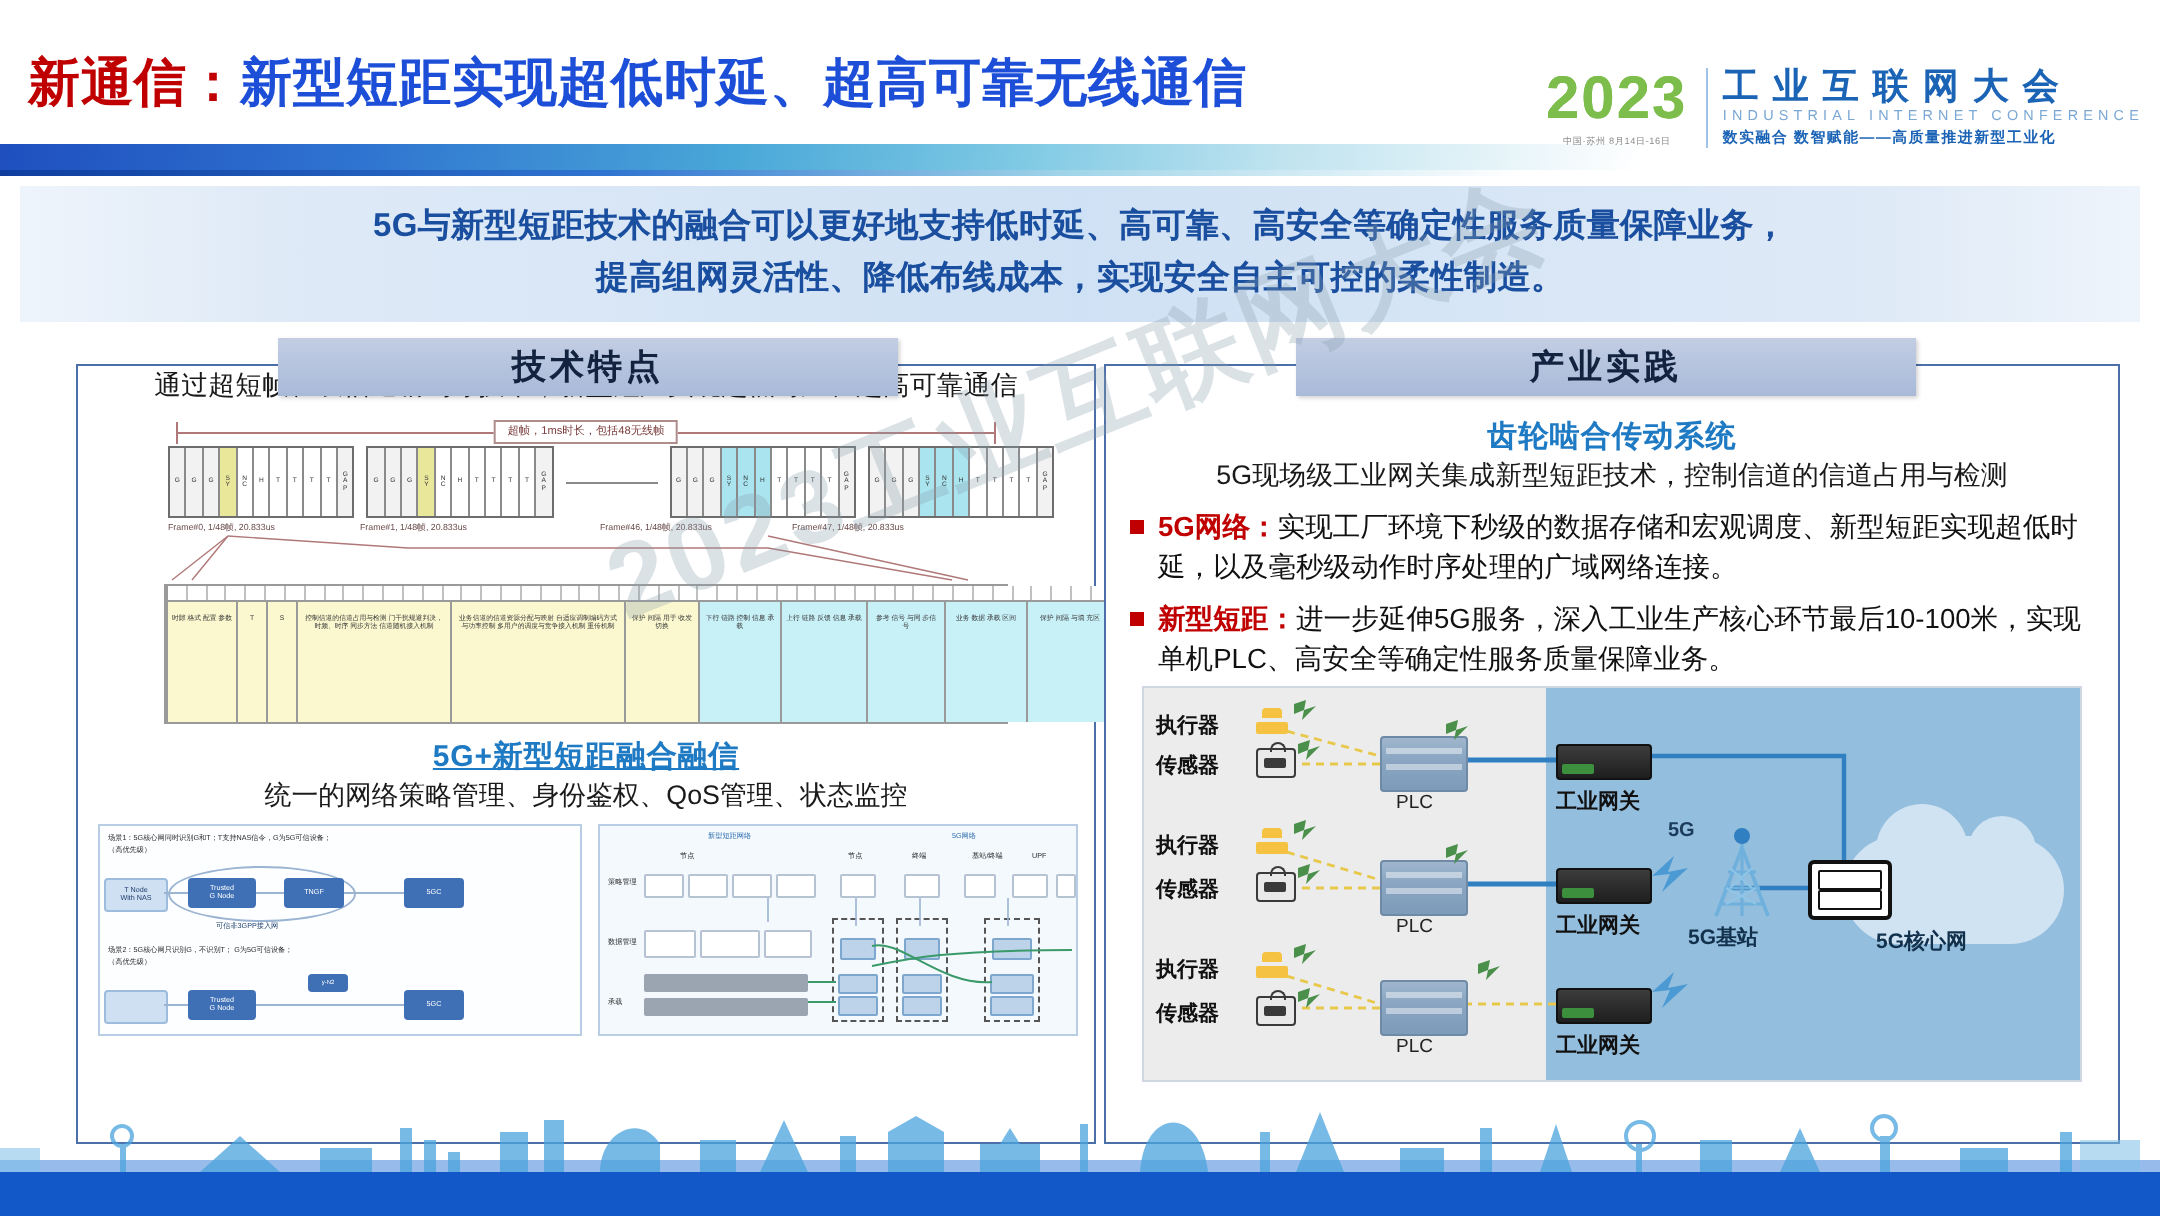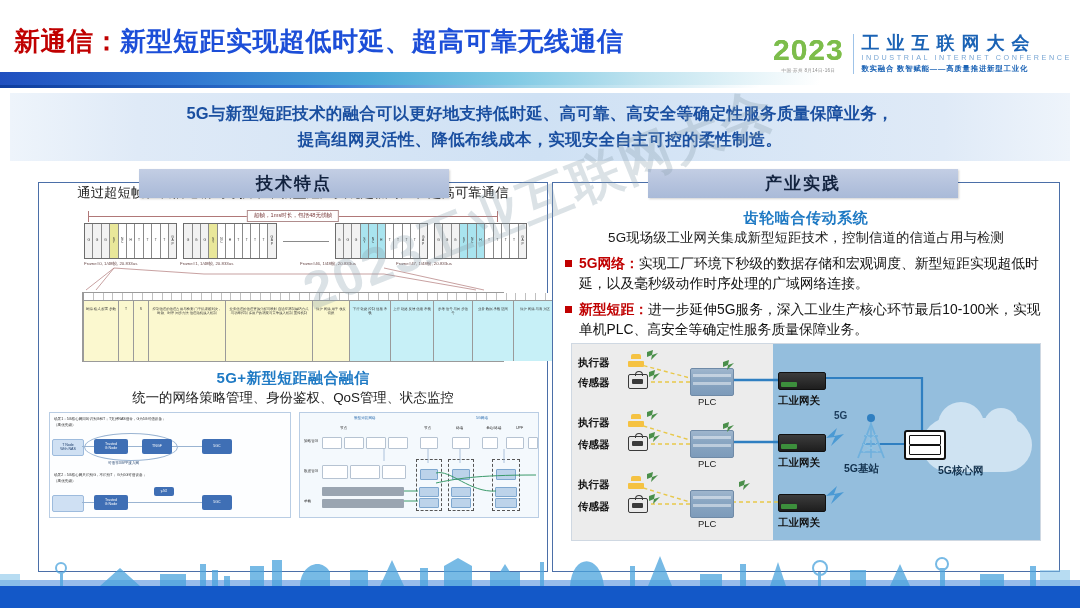--- a/index.html
+++ b/index.html
@@ -85,21 +85,21 @@
   .tbl-hdr{display:flex;height:7px;border-bottom:1px solid #9a9a9a;background:#fff;}
   .tbl-hdr i{flex:1;border-right:1px solid #c0c0c0;font-size:2.6px;color:#555;overflow:hidden;}
   .tbl-body{display:flex;height:60px;}
   .tbl-c{border-right:1px solid #9a9a9a;font-size:3.4px;color:#3a3a3a;line-height:1.25;
     padding:6px 2px;text-align:center;overflow:hidden;}
   .tbl-c.y{background:#fbf8cf;}
   .tbl-c.c{background:#c7f0f7;}
   .tbl-c:last-child{border-right:0;}
 
   
-  .fuse-t{text-align:center;font-size:15px;font-weight:bold;color:#1f7ac4;margin-top:7px;letter-spacing:.4px;}
+  .fuse-t{text-align:center;font-size:15px;font-weight:bold;color:#1f7ac4;margin-top:7px;letter-spacing:.4px;text-decoration:underline;}
   .fuse-d{text-align:center;font-size:13.4px;color:#1a1a1a;margin-top:1px;white-space:nowrap;}
 
   
   .mini-row{display:flex;gap:8px;margin:5px 8px 0 10px;}
   .mini{border:1px solid #b9cde4;background:#fdfeff;position:relative;overflow:hidden;}
   .mini-a{width:240px;height:104px;}
   .mini-b{width:238px;height:104px;background:#f4f9fd;}
   .mn-txt{position:absolute;font-size:3.6px;color:#2a2a2a;white-space:nowrap;line-height:1.2;}
   .mn-box{position:absolute;border-radius:2px;display:flex;align-items:center;justify-content:center;
     font-size:3.6px;color:#fff;text-align:center;line-height:1.1;}

